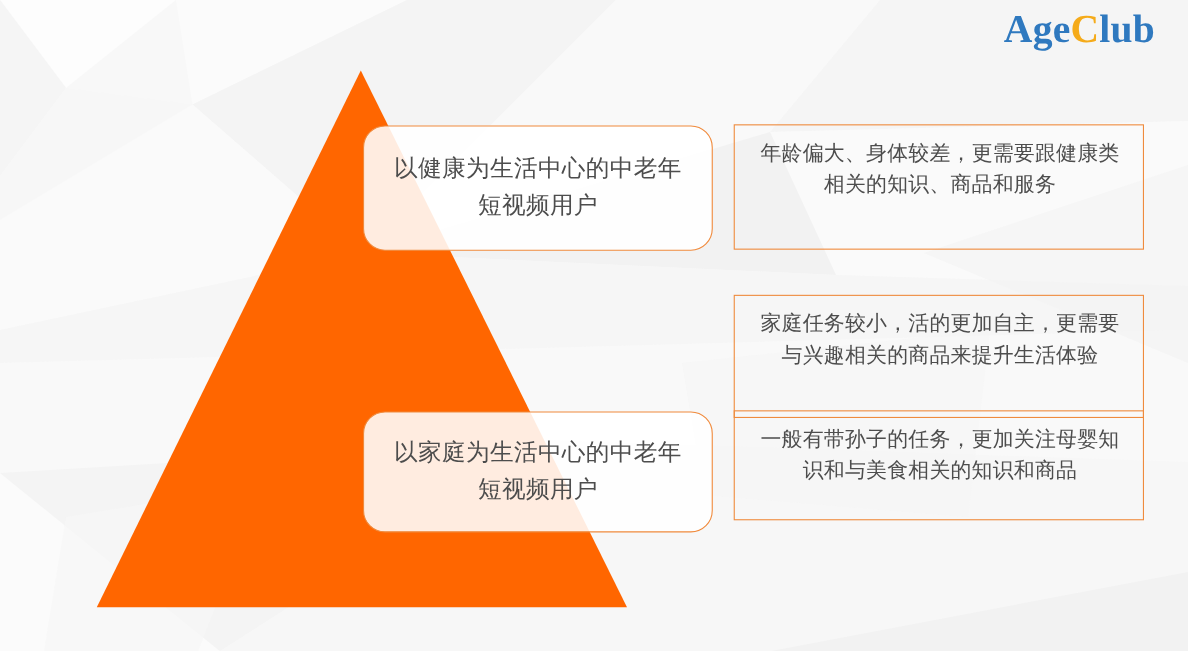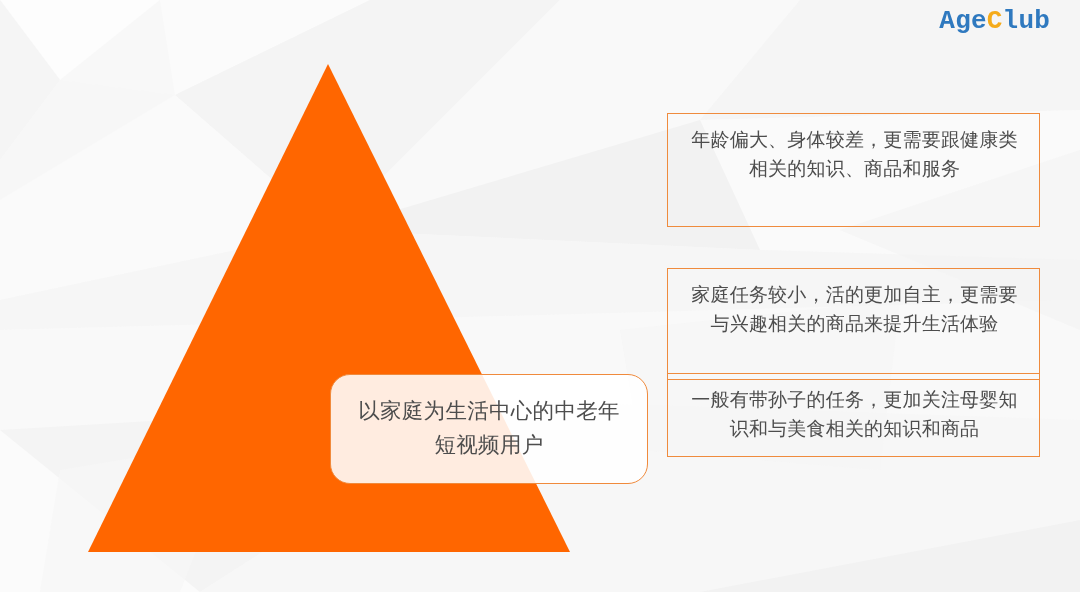--- a/index.html
+++ b/index.html
@@ -26,22 +26,22 @@
     inset: 0;
     width: 1080px;
     height: 592px;
     pointer-events: none;
   }
   
   .logo {
     position: absolute;
     top: 8px;
     right: 30px;
-    font-family: Liberation Mono, monospace;
-    font-size: 26px;
+    font-family: Liberation Serif, serif;
+    font-size: 36px;
     font-weight: bold;
     letter-spacing: 0.2px;
     line-height: 1;
     white-space: nowrap;
   }
   .logo .part-a { color: #2f79bf; }
   .logo .part-c { color: #f5ab1a; }
   .logo .part-b { color: #2f79bf; }
 
   
@@ -87,21 +87,21 @@
     background: transparent;
     padding: 12px 14px 10px 16px;
     color: #4d4d4d;
     font-size: 19px;
     line-height: 1.52;
     letter-spacing: 0.2px;
     text-align: center;
   }
   .desc-box.d1 { top: 113px; height: 114px; }
   .desc-box.d2 { top: 244px; height: 112px; margin-top: 24px; }
-  .desc-box.d3 { top: 373px; height: 84px; }
+  .desc-box.d3 { top: 373px; height: 100px; }
   .desc-text { display: block; }
 </style>
 </head>
 <body>
 
 <div id="slide">
 
   <svg class="bg-poly" viewBox="0 0 1080 592" preserveAspectRatio="none">
     <rect x="0" y="0" width="1080" height="592" fill="#f8f8f8"></rect>
     <polygon points="0,0 160,0 60,80" fill="#fdfdfd"></polygon>
@@ -126,20 +126,23 @@
   </svg>
 
   <svg class="pyramid" viewBox="0 0 1080 592" preserveAspectRatio="none">
     <polygon points="328,64 570,552 88,552" fill="#FF6600"></polygon>
   </svg>
 
   <div class="logo">
     <span class="part-a">Age</span><span class="part-c">C</span><span class="part-b">lub</span>
   </div>
 
+  <div class="label-box b1">
+    <span>以健康为生活中心的中老年短视频用户</span>
+  </div>
   <div class="label-box b3">
     <span>以家庭为生活中心的中老年短视频用户</span>
   </div>
 
   <div class="desc-box d1">
     <span class="desc-text">年龄偏大、身体较差，更需要跟健康类相关的知识、商品和服务</span>
   </div>
   <div class="desc-box d2">
     <span class="desc-text">家庭任务较小，活的更加自主，更需要与兴趣相关的商品来提升生活体验</span>
   </div>

